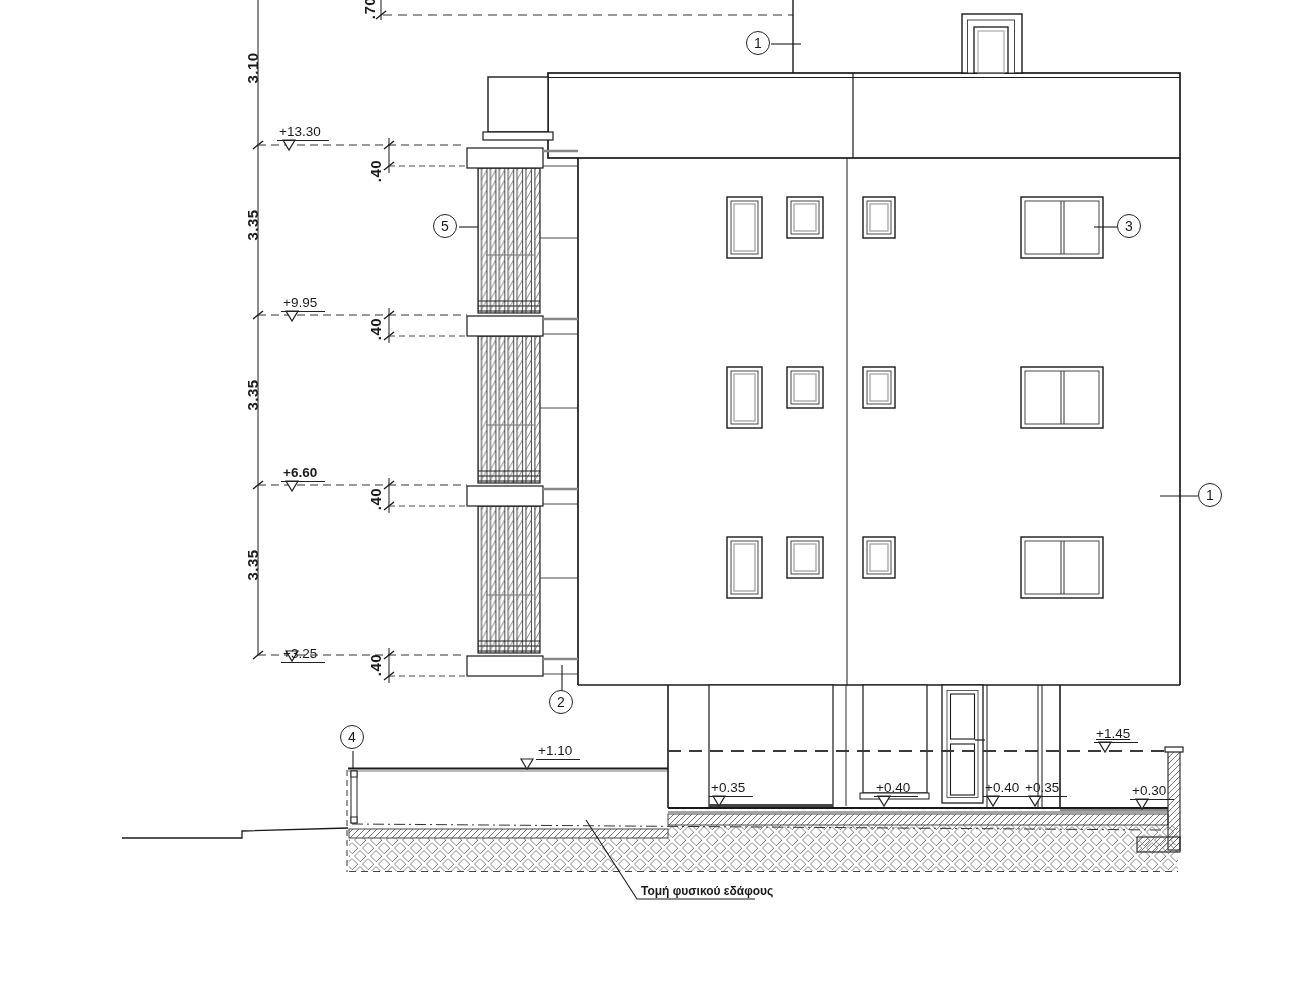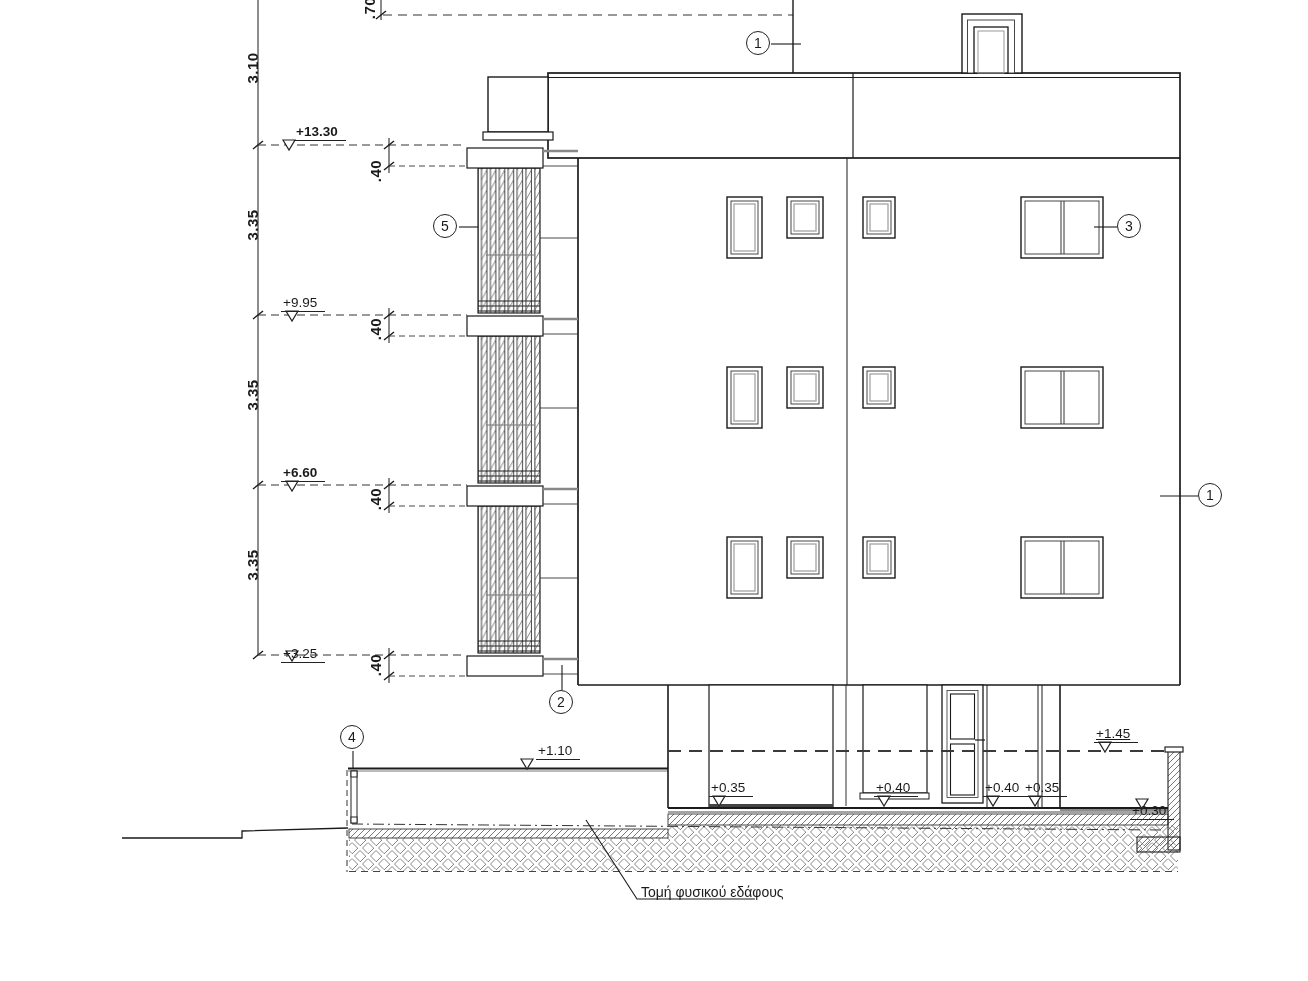--- a/index.html
+++ b/index.html
@@ -6,21 +6,21 @@
   #canvas{position:relative;width:1308px;height:981px;background:#fff;overflow:hidden;
           font-family:"Liberation Sans",sans-serif;color:#1a1a1a;}
   svg{position:absolute;left:0;top:0;}
   .vdim{position:absolute;transform:translate(-50%,-50%) rotate(-90deg);
         font-size:15px;font-weight:700;letter-spacing:.5px;white-space:nowrap;}
   .elev{position:absolute;font-size:13.5px;font-weight:400;border-bottom:1.2px solid #222;
         padding:0 8px 1px 2px;white-space:nowrap;line-height:14px;}
   .call{position:absolute;width:22px;height:22px;border:1.5px solid #222;border-radius:50%;
         background:#fff;display:flex;align-items:center;justify-content:center;
         font-size:14px;line-height:1;}
-  .note{position:absolute;font-size:14px;white-space:nowrap;}
+  .note{position:absolute;font-size:12px;white-space:nowrap;font-weight:bold;}
 </style>
 </head>
 <body>
 
 <div id="canvas">
 
 <svg width="1308" height="981" viewBox="0 0 1308 981">
   <defs>
     <pattern id="louv" width="8.9" height="10" patternUnits="userSpaceOnUse">
       <rect x="0.9" y="-1" width="5.4" height="12" fill="#fff" stroke="#2a2a2a" stroke-width="0.9"></rect>
@@ -289,31 +289,31 @@
 <div class="vdim" style="left:369px;top:8px;">.70</div>
 <div class="vdim" style="left:252px;top:68px;">3.10</div>
 <div class="vdim" style="left:252px;top:225px;">3.35</div>
 <div class="vdim" style="left:252px;top:395px;">3.35</div>
 <div class="vdim" style="left:252px;top:565px;">3.35</div>
 <div class="vdim" style="left:375px;top:171px;">.40</div>
 <div class="vdim" style="left:375px;top:329px;">.40</div>
 <div class="vdim" style="left:375px;top:499px;">.40</div>
 <div class="vdim" style="left:375px;top:665px;">.40</div>
 
-<div class="elev" style="left:294px;top:125px;font-weight:bold;">+13.30</div>
+<div class="elev" style="left:277px;top:125px;">+13.30</div>
 <div class="elev" style="left:281px;top:296px;text-align:right;">+9.95</div>
 <div class="elev" style="left:281px;top:466px;font-weight:bold;">+6.60</div>
 <div class="elev" style="left:281px;top:636px;margin-top:11px;">+3.25</div>
 <div class="elev" style="left:536px;top:744px;">+1.10</div>
 <div class="elev" style="left:1094px;top:727px;text-decoration:underline;">+1.45</div>
 <div class="elev" style="left:709px;top:781px;">+0.35</div>
 <div class="elev" style="left:874px;top:781px;">+0.40</div>
 <div class="elev" style="left:983px;top:781px;">+0.40</div>
 <div class="elev" style="left:1023px;top:781px;">+0.35</div>
-<div class="elev" style="left:1130px;top:784px;margin-top:20px;">+0.30</div>
+<div class="elev" style="left:1130px;top:784px;">+0.30</div>
 
 <div class="call" style="left:746px;top:31px;">1</div>
 <div class="call" style="left:1198px;top:483px;">1</div>
 <div class="call" style="left:549px;top:690px;">2</div>
 <div class="call" style="left:1117px;top:214px;">3</div>
 <div class="call" style="left:340px;top:725px;">4</div>
 <div class="call" style="left:433px;top:214px;">5</div>
 
 <div class="note" style="left:641px;top:884px;">Τομή φυσικού εδάφους</div>
 

